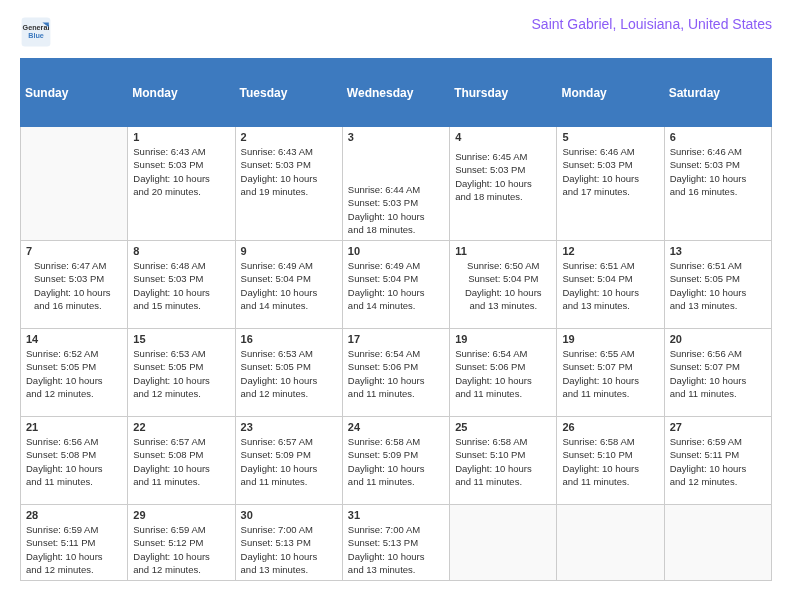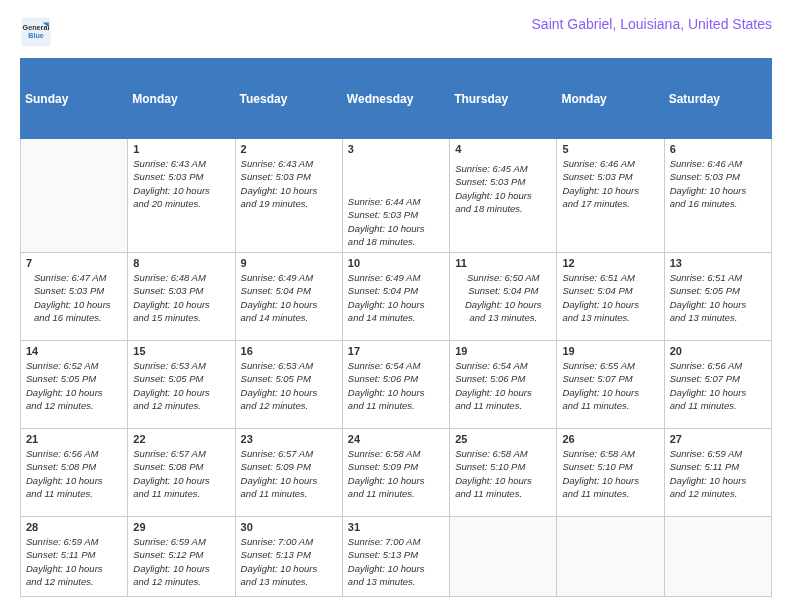--- a/index.html
+++ b/index.html
@@ -70,27 +70,26 @@
     .day-num {
       font-size: 11px;
       font-weight: bold;
       margin-bottom: 2px;
       display: block;
     }
     .day-info {
       font-size: 9.5px;
       line-height: 1.4;
       color: #333;
-      font-style: italic;
     }
     .empty-cell {
       background: #f9f9f9;
     }
     tr { height: 88px; }
-    tr:last-child { height: 80px; }
+    tr:last-child { height: 68px; }
   </style>
 </head>
 <body>
 
 <div class="page">
   <div class="header">
     <div class="logo">
       <svg class="logo-icon" viewBox="0 0 40 40">
         <rect x="2" y="2" width="36" height="36" rx="4" fill="#e8f0f8"></rect>
         <text x="20" y="17" text-anchor="middle" font-size="9" font-weight="bold" fill="#333" font-family="Arial">General</text>

